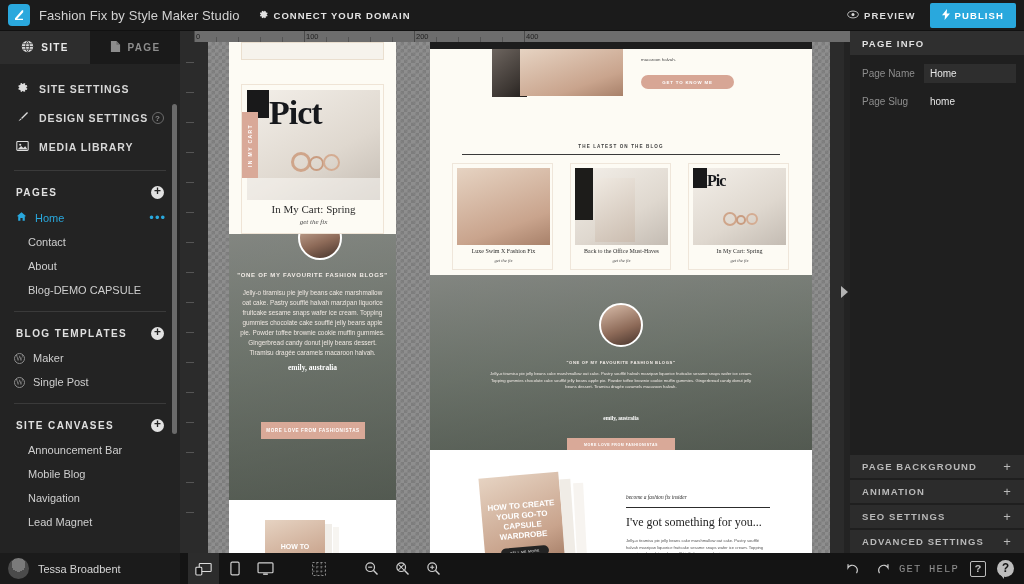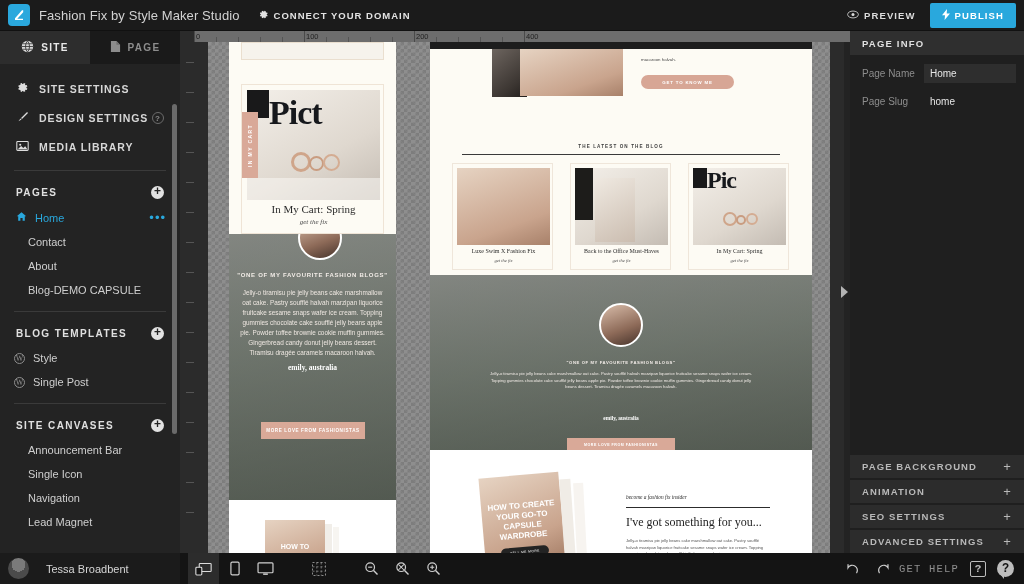--- a/index.html
+++ b/index.html
@@ -104,21 +104,21 @@
   .page-item .wp-icon {
     width: 11px; height: 11px; border-radius: 50%;
     border: 1.2px solid #8e8e8e; color: #8e8e8e; font-size: 8px;
     display: flex; align-items: center; justify-content: center;
     font-family: "Liberation Serif", serif; flex: 0 0 auto;
   }
 
   
   .userbar {
     position: absolute; left: 0; top: 553px; width: 180px; height: 31px;
-    background: #1b1b1b; display: flex; align-items: center; gap: 17px;
+    background: #1b1b1b; display: flex; align-items: center; gap: 9px;
     padding-left: 8px;
   }
   .avatar {
     width: 21px; height: 21px; border-radius: 50%;
     background: radial-gradient(circle at 50% 32%, #7a7a7a 0 7px, #4b4b4b 7px);
     overflow: hidden; flex: 0 0 auto;
   }
   .user-name { color: #d6d6d6; font-size: 11px; }
 
   
@@ -396,38 +396,38 @@
       </div>
 
       <div class="side-divider"></div>
 
       <div class="side-section">
         <span class="side-section-title">BLOG TEMPLATES</span>
         <span class="plus-circle">+</span>
       </div>
       <div class="page-item" style="padding-left:14px">
         <span class="wp-icon serif">W</span>
-        <span>Style</span>
+        <span>Maker</span>
       </div>
       <div class="page-item" style="padding-left:14px">
         <span class="wp-icon serif">W</span>
         <span>Single Post</span>
       </div>
 
       <div class="side-divider"></div>
 
       <div class="side-section">
         <span class="side-section-title">SITE CANVASES</span>
         <span class="plus-circle">+</span>
       </div>
       <div class="page-item indent">
         <span>Announcement Bar</span>
       </div>
       <div class="page-item indent">
-        <span>Single Icon</span>
+        <span>Mobile Blog</span>
       </div>
       <div class="page-item indent">
         <span>Navigation</span>
       </div>
       <div class="page-item indent">
         <span>Lead Magnet</span>
       </div>
     </div>
   </div>
 
@@ -547,21 +547,21 @@
               <div style="position:absolute;left:0;top:0;width:18px;height:52px;background:#1d1c1a;"></div>
               <div style="position:absolute;left:20px;top:10px;width:40px;height:64px;background:linear-gradient(150deg,#efe9e1,#cbbdb0);"></div>
             </div>
             <div class="serif" style="position:absolute;left:0;top:84px;width:101px;text-align:center;font-size:6px;color:#2e2e2e;">Back to the Office Must-Haves</div>
             <div class="serif" style="position:absolute;left:0;top:94px;width:101px;text-align:center;font-size:4.6px;font-style:italic;color:#555;">get the fix</div>
           </div>
 
           <div class="blog-card" style="position:absolute;left:258px;top:22px;width:101px;height:107px;">
             <div class="photo p-white" style="position:absolute;left:4px;top:4px;width:93px;height:77px;overflow:hidden;">
               <div style="position:absolute;left:0;top:0;width:14px;height:20px;background:#19191a;"></div>
-              <div class="serif" style="position:absolute;left:14px;top:1px;font-size:24px;font-weight:bold;color:#16181c;letter-spacing:-1px;line-height:23px;">Pic</div>
+              <div class="serif" style="position:absolute;left:14px;top:1px;font-size:16px;font-weight:bold;color:#16181c;letter-spacing:-1px;line-height:23px;">Pic</div>
               <div style="position:absolute;left:30px;top:44px;width:14px;height:14px;border:2px solid #cfa58a;border-radius:50%;"></div>
               <div style="position:absolute;left:43px;top:47px;width:10px;height:10px;border:2px solid #c99c80;border-radius:50%;"></div>
               <div style="position:absolute;left:53px;top:45px;width:12px;height:12px;border:2px solid #d4ac92;border-radius:50%;"></div>
             </div>
             <div class="serif" style="position:absolute;left:0;top:84px;width:101px;text-align:center;font-size:6px;color:#2e2e2e;">In My Cart: Spring</div>
             <div class="serif" style="position:absolute;left:0;top:94px;width:101px;text-align:center;font-size:4.6px;font-style:italic;color:#555;">get the fix</div>
           </div>
         </div>
 
         <div class="p-palm" style="position:absolute;left:0;top:233px;width:382px;height:175px;overflow:hidden;">

